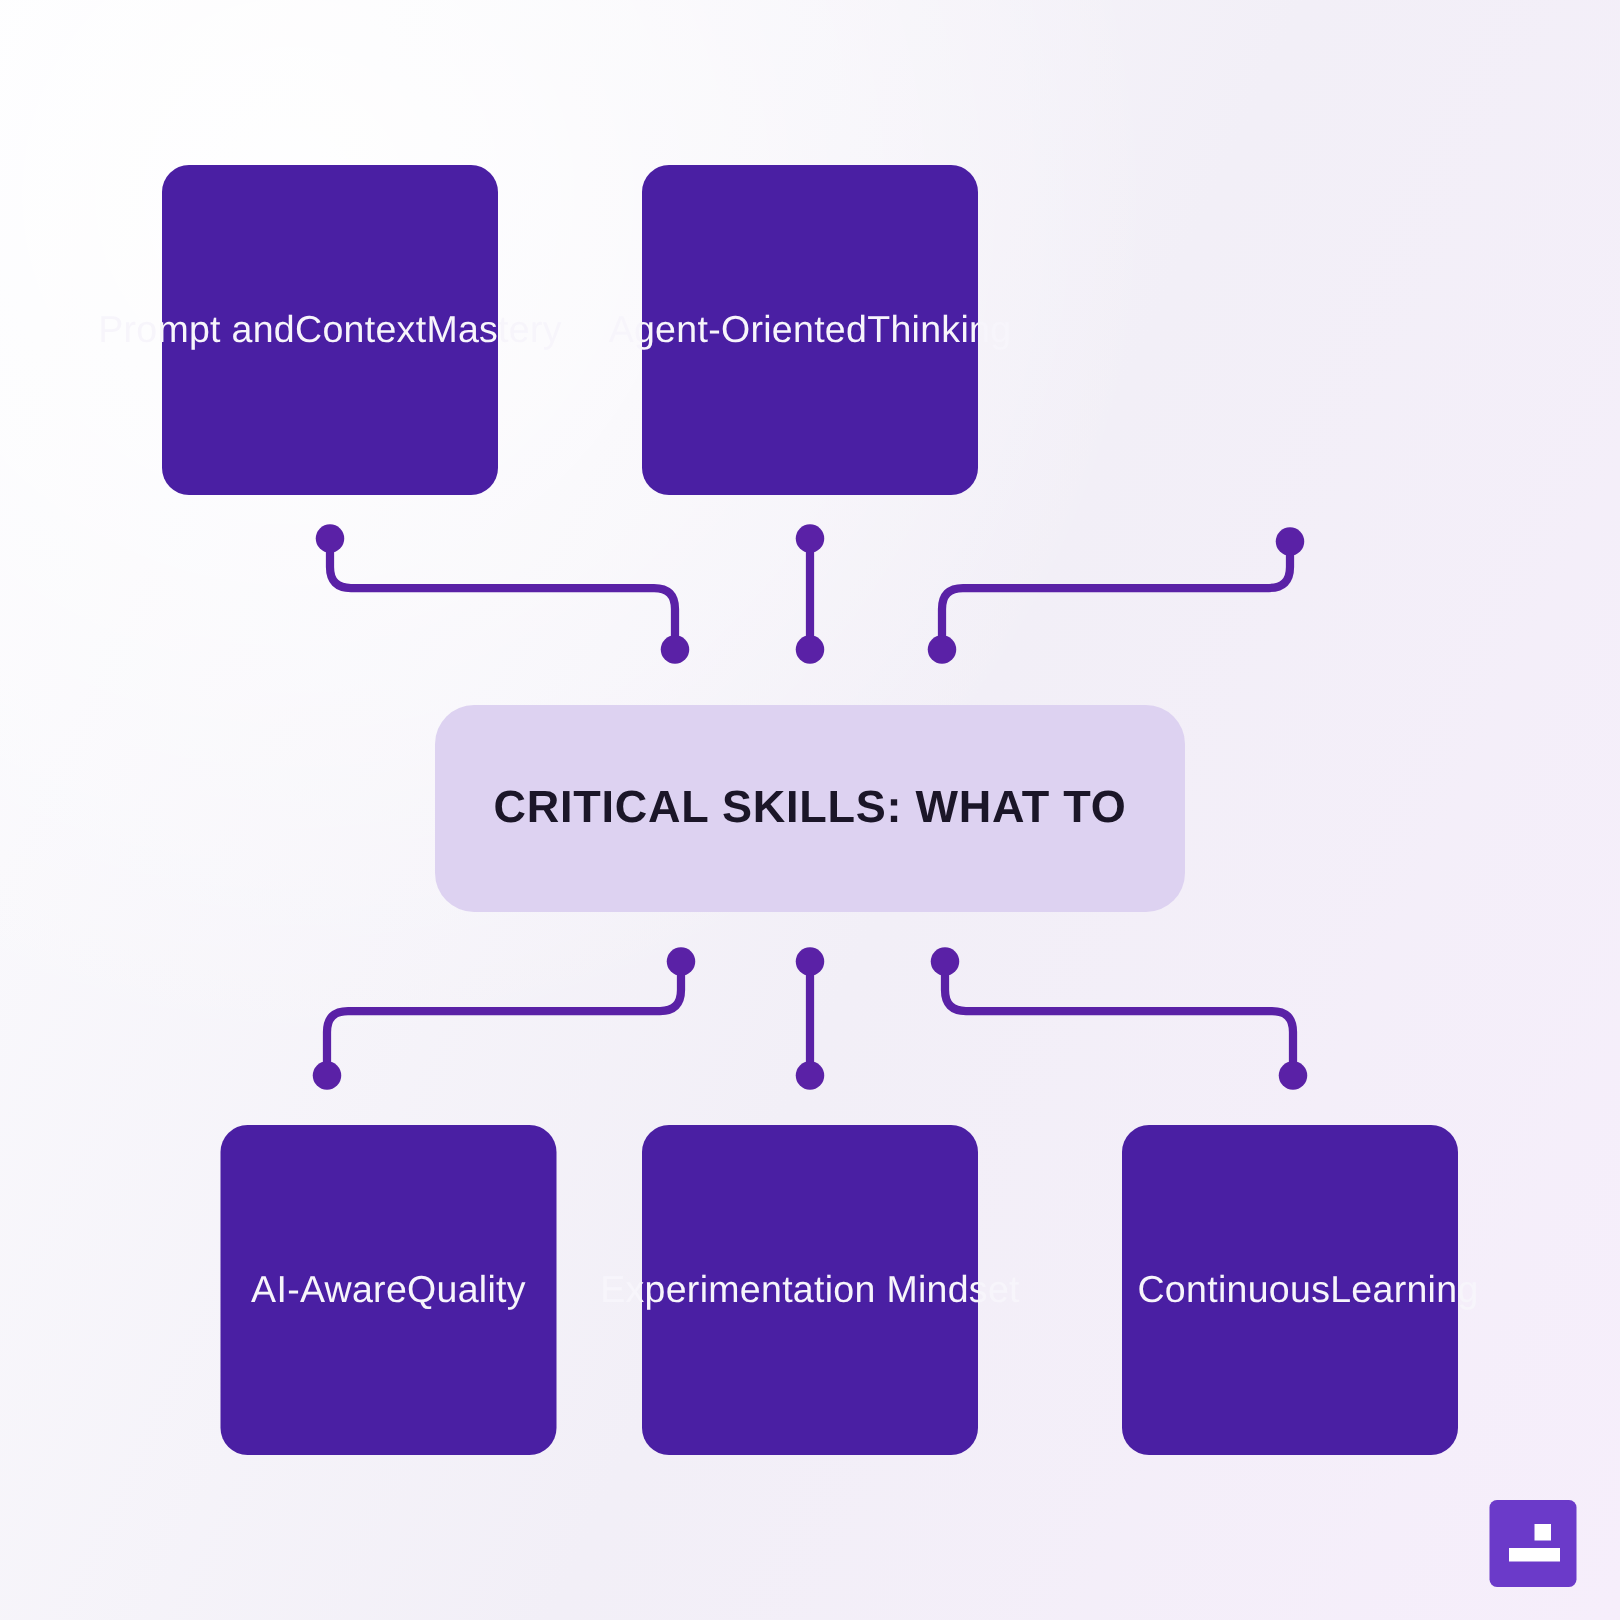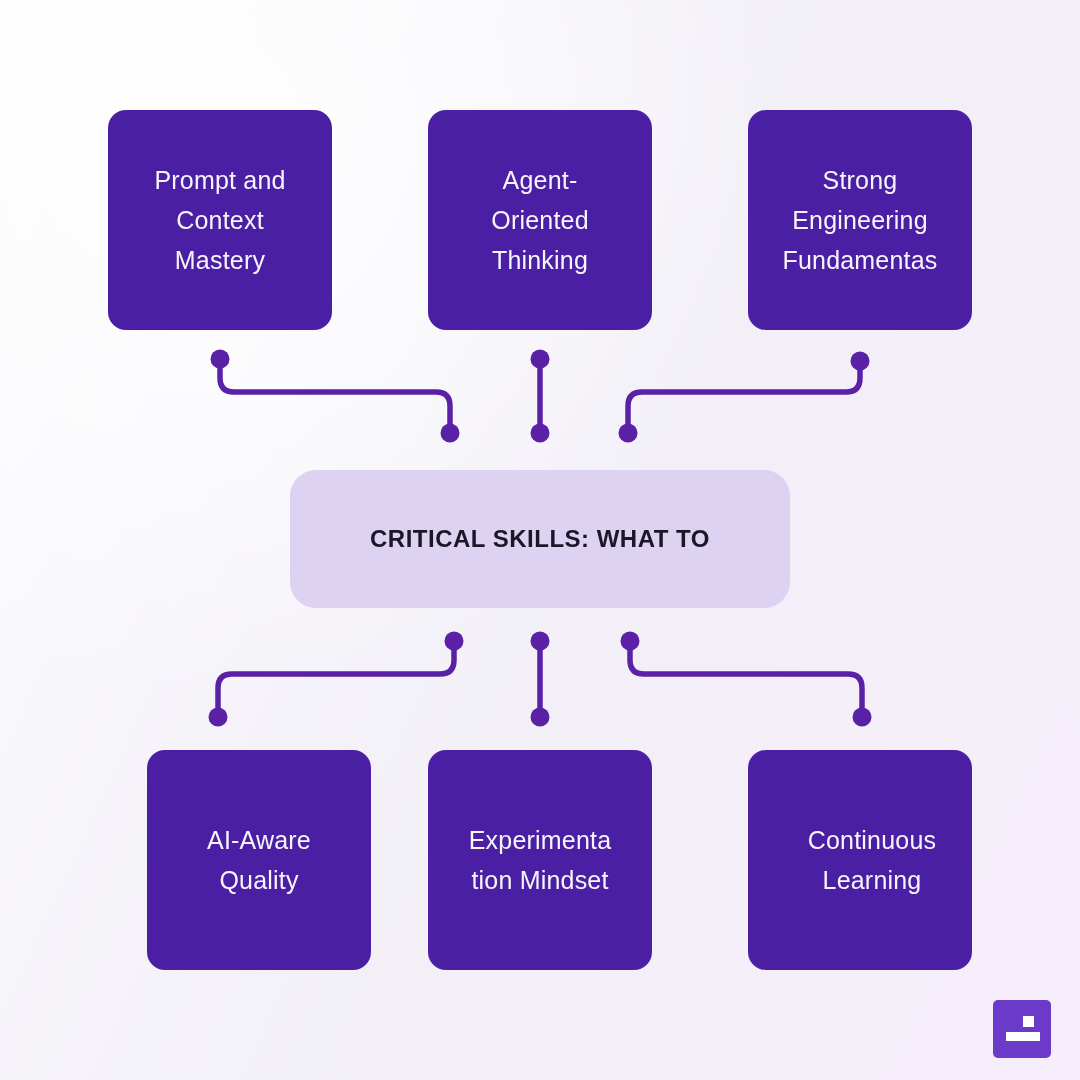--- a/index.html
+++ b/index.html
@@ -29,21 +29,21 @@
     width: 1080px;
     height: 1080px;
   }
   .skill-box {
     position: absolute;
     width: 224px;
     height: 220px;
     background: var(--box-fill);
     border-radius: 18px;
     display: flex;
-    flex-direction: column;
+    flex-direction: row;
     align-items: center;
     justify-content: center;
     text-align: center;
     color: var(--box-text);
     font-size: 25px;
     font-weight: 500;
     letter-spacing: 0.2px;
   }
   .skill-box .line {
     display: block;
@@ -65,21 +65,21 @@
     top: 470px;
     width: 500px;
     height: 138px;
     background: var(--center-fill);
     border-radius: 26px;
     display: flex;
     align-items: center;
     justify-content: center;
     text-align: center;
     color: var(--title-color);
-    font-size: 24px;
+    font-size: 30px;
     font-weight: 800;
     letter-spacing: 0.5px;
   }
   .center-card .line {
     display: block;
     line-height: 40px;
     white-space: nowrap;
   }
 
   svg.connectors {
@@ -161,25 +161,20 @@
   <div id="box-1" class="skill-box">
     <span class="line">Prompt and</span>
     <span class="line">Context</span>
     <span class="line">Mastery</span>
   </div>
   <div id="box-2" class="skill-box">
     <span class="line">Agent-</span>
     <span class="line">Oriented</span>
     <span class="line">Thinking</span>
   </div>
-  <div id="box-3" class="skill-box">
-    <span class="line">Strong</span>
-    <span class="line">Engineering</span>
-    <span class="line">Fundamentas</span>
-  </div>
 
   <div class="center-card">
     <span class="line">CRITICAL SKILLS: WHAT TO</span>
   </div>
 
   <div id="box-4" class="skill-box">
     <span class="line">AI-Aware</span>
     <span class="line">Quality</span>
   </div>
   <div id="box-5" class="skill-box">

